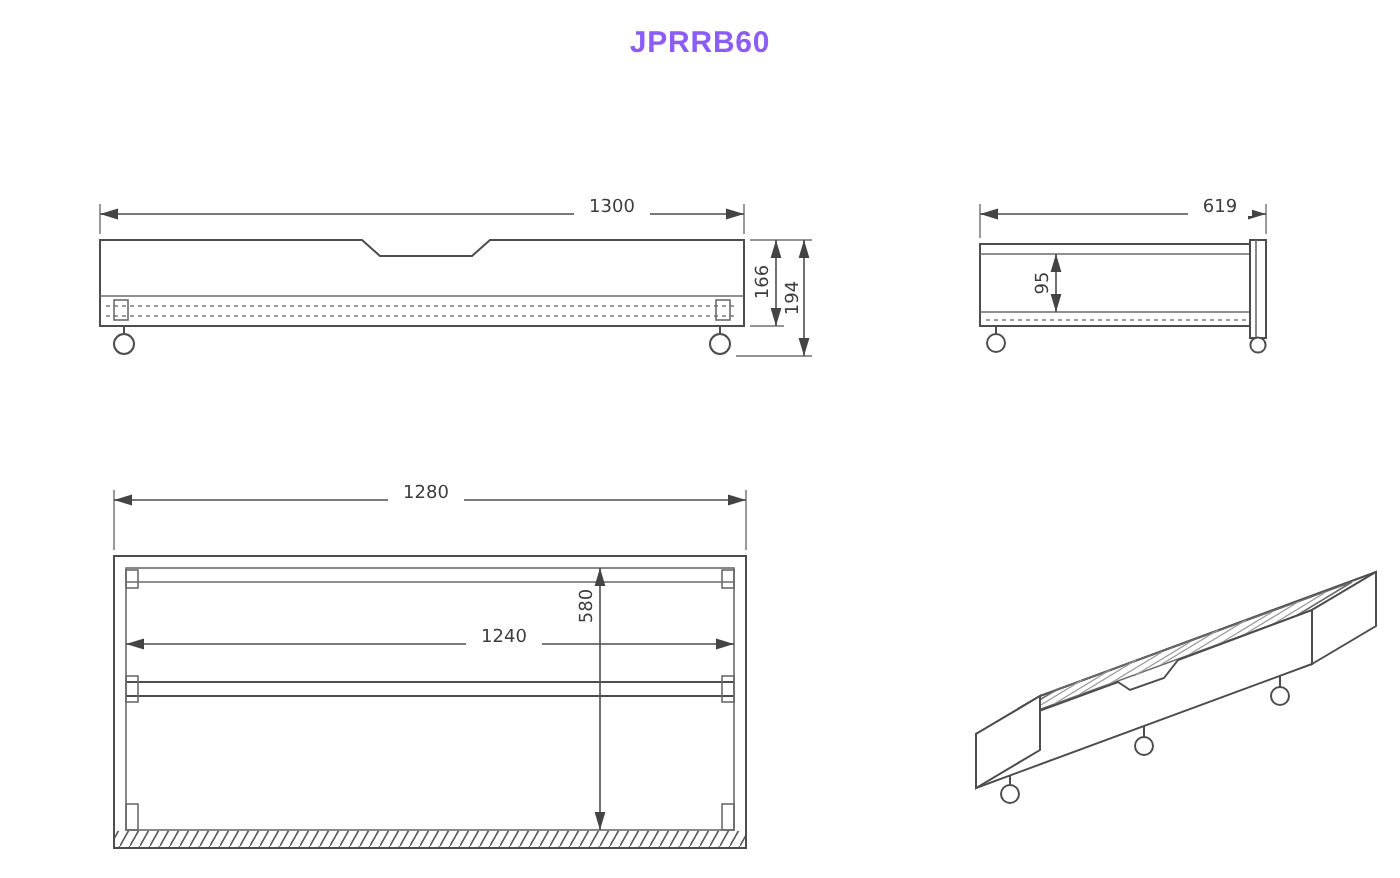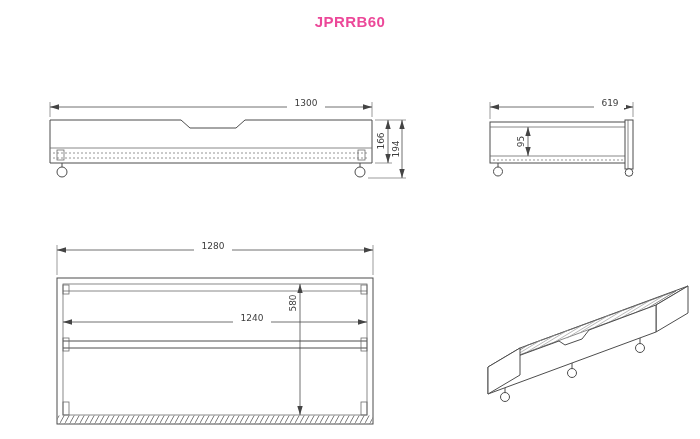--- a/index.html
+++ b/index.html
@@ -1,20 +1,20 @@
 <!DOCTYPE html>
 <html><head>
 <meta charset="utf-8">
 <style>
   * { margin:0; padding:0; box-sizing:border-box; }
   html,body { width:700px; height:439px; background:#ffffff;
               font-family:"Liberation Sans","DejaVu Sans",sans-serif; }
   .page { position:relative; width:700px; height:439px; background:#ffffff; overflow:hidden; }
   .title { position:absolute; top:13px; left:0; width:100%; text-align:center;
-           font-size:15px; font-weight:bold; letter-spacing:.4px; color:#ec4899; }
+           font-size:15px; font-weight:bold; letter-spacing:.4px; color:#8b5cf6; }
   svg text { font-family:"DejaVu Sans","Liberation Sans",sans-serif; font-size:9px; fill:#3d3d3d; }
   .ln   { stroke:#4d4d4d; stroke-width:1;   fill:none; }
   .lnf  { stroke:#4d4d4d; stroke-width:1;   fill:#ffffff; }
   .thin { stroke:#6b6b6b; stroke-width:.8;  fill:none; }
   .dash { stroke:#7a7a7a; stroke-width:.8;  fill:none; stroke-dasharray:2 2; }
   .dim  { stroke:#4d4d4d; stroke-width:.8;  fill:none; }
   .ext  { stroke:#707070; stroke-width:.7;  fill:none; }
   .slat { stroke:#9a9a9a; stroke-width:.7;  fill:none; }
 </style>
 </head>

